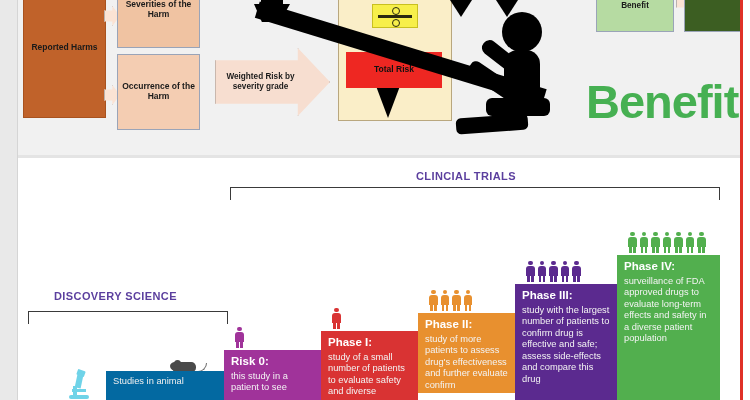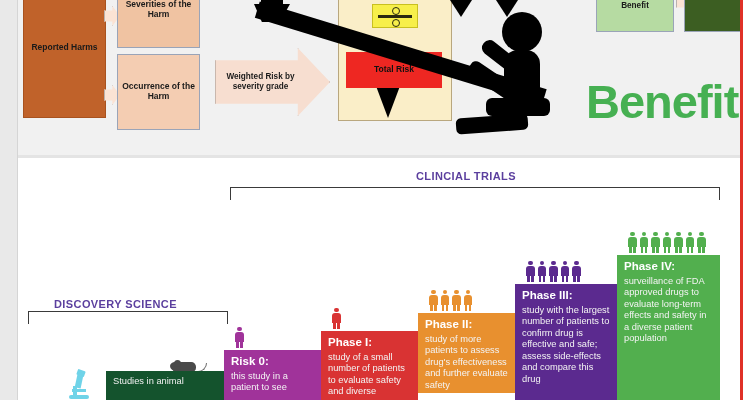--- a/index.html
+++ b/index.html
@@ -86,31 +86,31 @@
 
   
   #panel-divider{position:absolute;left:18px;top:155px;width:722px;height:3px;background:#e4e4e4;}
 
   
   #bottom-panel{position:absolute;left:18px;top:158px;width:722px;height:242px;background:#fff;overflow:hidden;}
 
   .bracket-label{position:absolute;font-size:11px;font-weight:bold;color:#5b3f9e;letter-spacing:.4px;white-space:nowrap;}
   .bracket{position:absolute;border:1.6px solid #3a3a3a;border-bottom:none;box-sizing:border-box;}
 
-  #lbl-discovery{left:36px;top:140px;}
+  #lbl-discovery{left:36px;top:132px;}
   #brk-discovery{left:10px;top:153px;width:200px;height:13px;}
   #lbl-clinical{left:398px;top:12px;}
   #brk-clinical{left:212px;top:29px;width:490px;height:13px;}
 
   
   .phase{position:absolute;box-sizing:border-box;padding:5px 6px 0 7px;overflow:hidden;}
   .phase .ptitle{font-size:11.5px;font-weight:bold;color:#fff;margin:0 0 3px 0;line-height:1.1;}
   .phase .pbody{font-size:9.3px;color:#f3f3f3;line-height:1.24;}
 
-  #discovery-bar{position:absolute;left:88px;top:213px;width:126px;height:29px;background:#14532d;
+  #discovery-bar{position:absolute;left:88px;top:213px;width:126px;height:29px;background:#0369a1;
       box-sizing:border-box;padding:5px 6px 0 7px;}
   #discovery-bar .dtext{font-size:9.3px;color:#efefef;line-height:1.24;}
 
   #phase0{left:206px;top:192px;width:97px;height:50px;background:#a0339a;}
   #phase1{left:303px;top:173px;width:97px;height:69px;background:#d93333;}
   #phase2{left:400px;top:155px;width:97px;height:80px;background:#e8902f;}
   #phase3{left:497px;top:126px;width:102px;height:116px;background:#5b2a8f;}
   #phase4{left:599px;top:97px;width:103px;height:145px;background:#52af4e;}
 
   
@@ -346,21 +346,21 @@
       <div class="pbody">this study in a patient to see</div>
     </div>
 
     <div class="phase" id="phase1">
       <div class="ptitle">Phase I:</div>
       <div class="pbody">study of a small number of patients to evaluate safety and diverse</div>
     </div>
 
     <div class="phase" id="phase2">
       <div class="ptitle">Phase II:</div>
-      <div class="pbody">study of more patients to assess drug's effectiveness and further evaluate safety</div>
+      <div class="pbody">study of more patients to assess drug's effectiveness and further evaluate confirm</div>
     </div>
 
     <div class="phase" id="phase4">
       <div class="ptitle">Phase IV:</div>
       <div class="pbody">surveillance of FDA approved drugs to evaluate long-term effects and safety in a diverse patient population</div>
     </div>
 
     <div class="phase" id="phase3">
       <div class="ptitle">Phase III:</div>
       <div class="pbody">study with the largest number of patients to confirm drug is effective and safe; assess side-effects and compare this drug</div>

